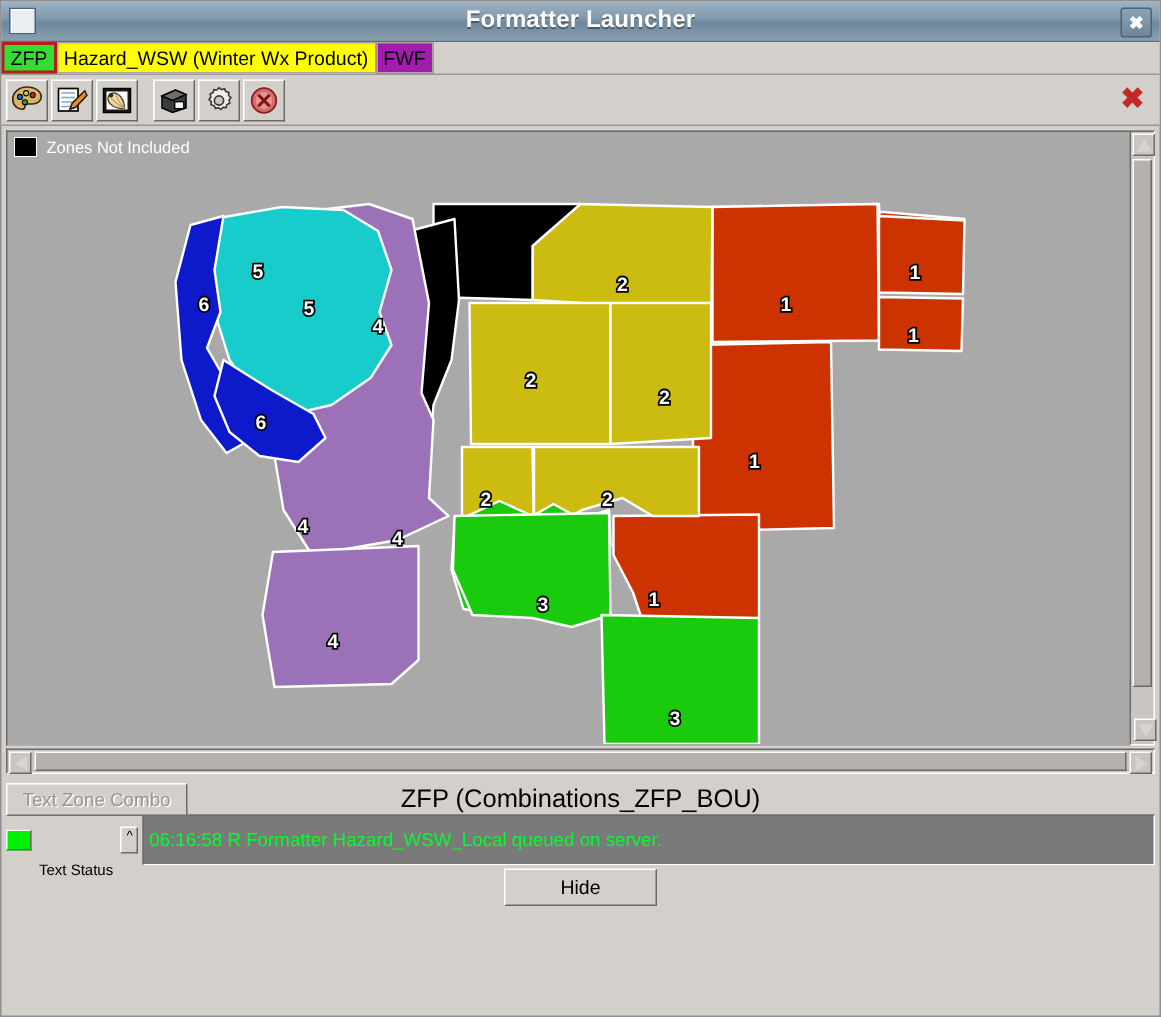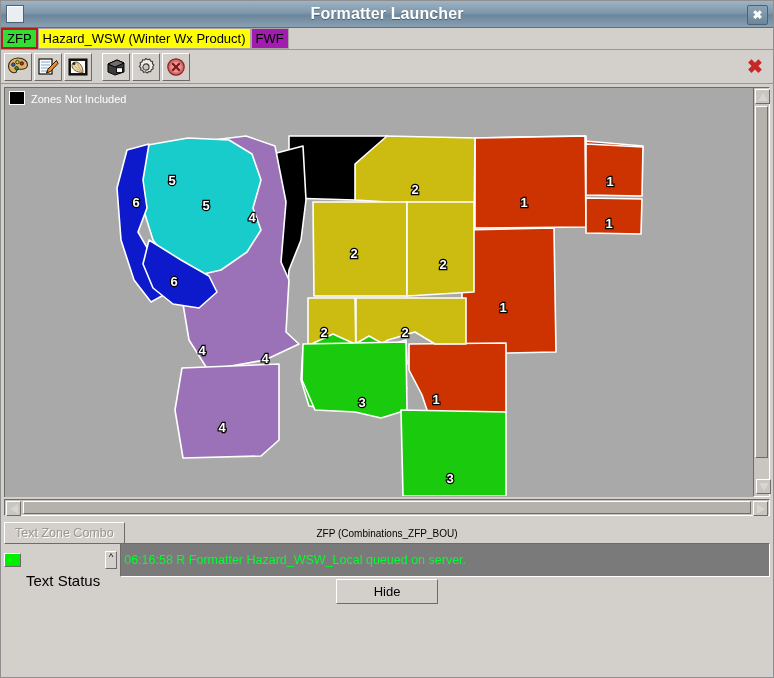--- a/index.html
+++ b/index.html
@@ -265,39 +265,39 @@
     color: #9a9792;
     background: #d3d0cb;
     display: flex; align-items: center;
     box-sizing: border-box;
     text-shadow: 1px 1px 0 #ffffff;
   }
   #combo-label {
     position: absolute;
     left: 0; right: 0;
     text-align: center;
-    font-size: 10px;
+    font-size: 17px;
     color: #000000;
     pointer-events: none;
   }
 
   
   #statusrow {
     height: 22px;
     margin: 2px 3px 0 3px;
     display: flex; align-items: center;
   }
   #status-led {
     width: 17px; height: 14px;
     background: #00ee00;
     box-sizing: border-box;
     margin-right: 5px;
   }
   #status-label {
-    font-size: 15px; color: #000000;
+    font-size: 10px; color: #000000;
     margin-right: 5px;
     white-space: nowrap;
     margin-top: 40px;
   }
   #status-spin {
     width: 12px; height: 18px;
     background: #d3d0cb;
     display: flex; align-items: flex-start; justify-content: center;
     font-size: 9px; line-height: 10px;
     color: #000;

